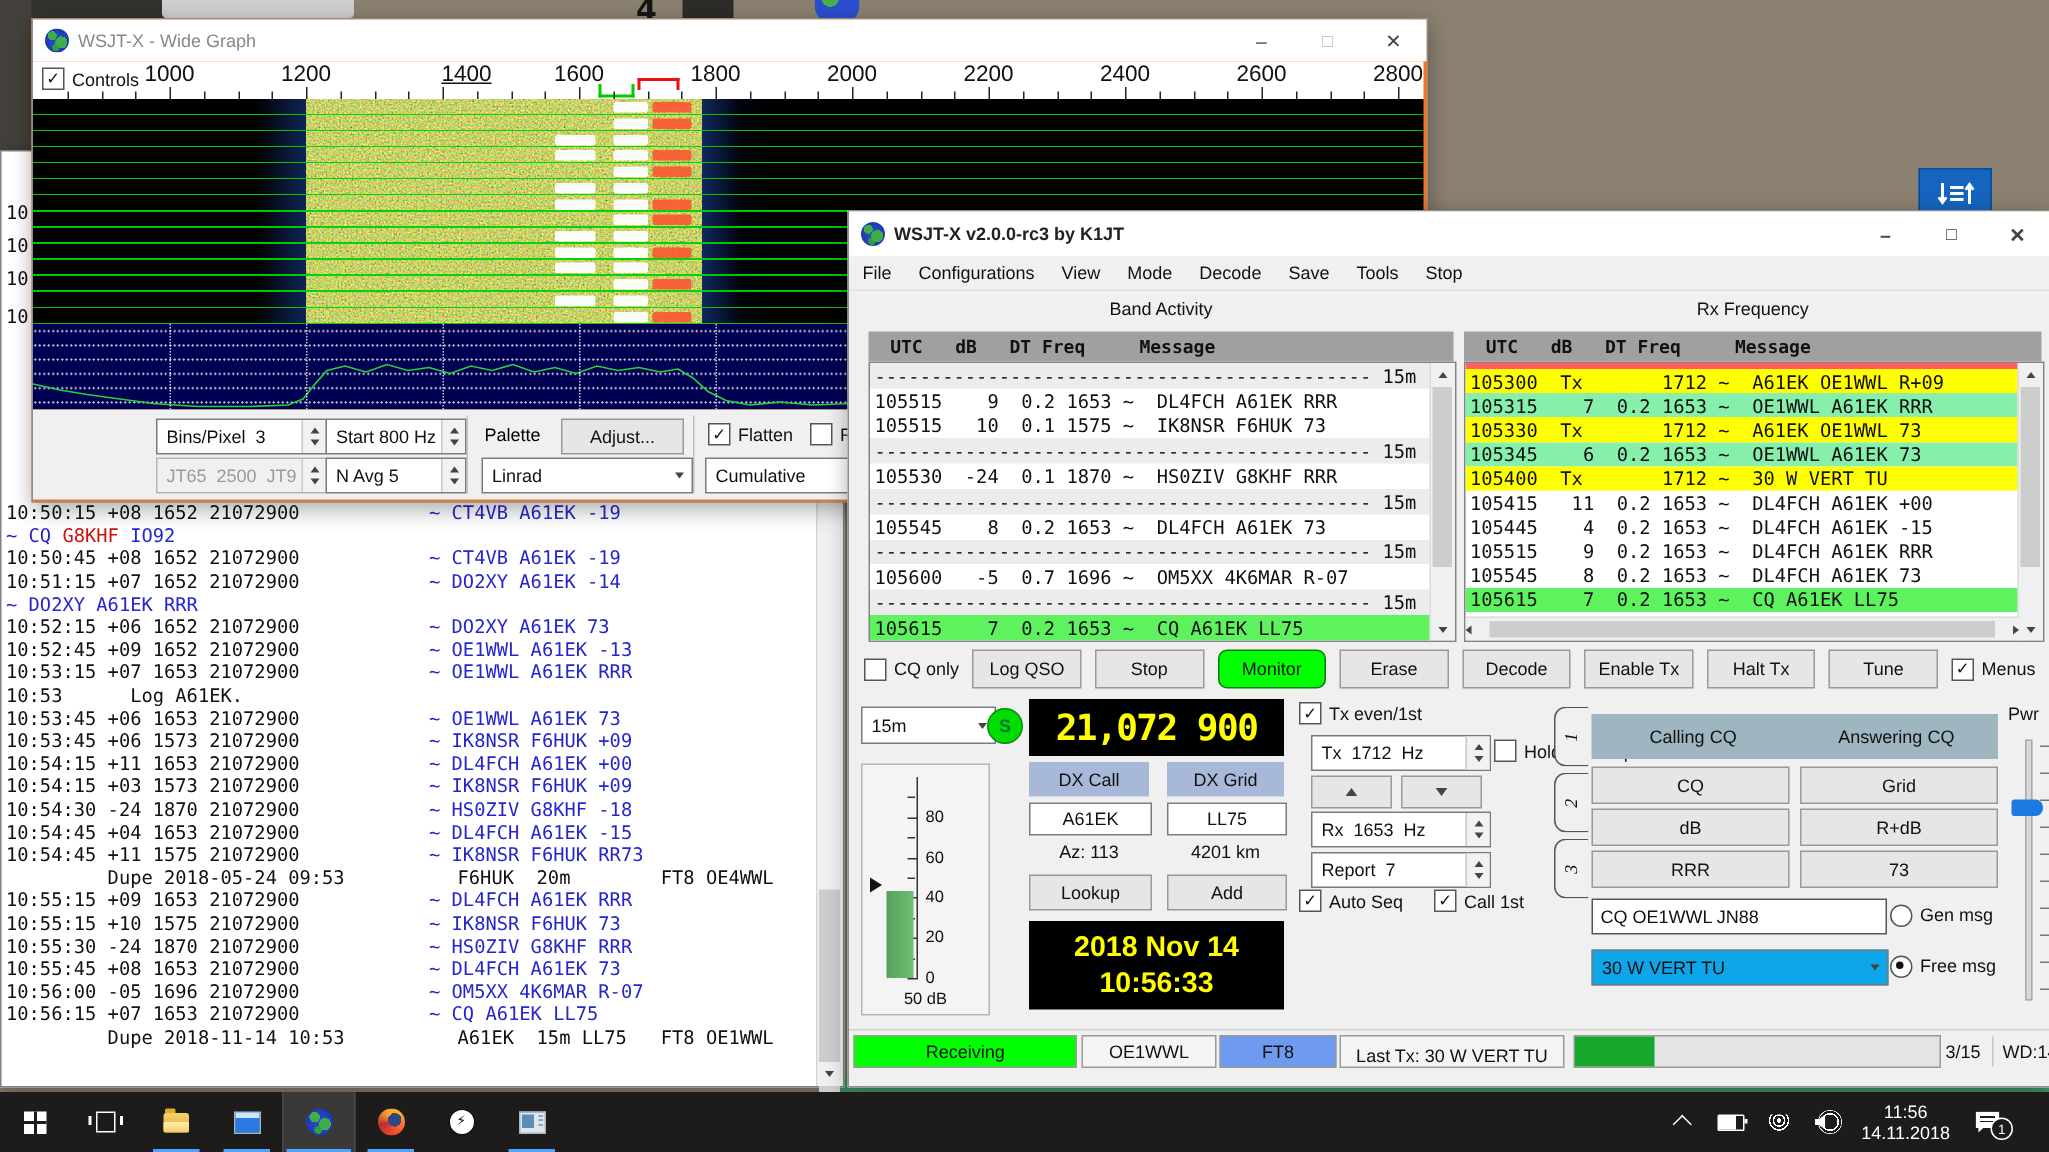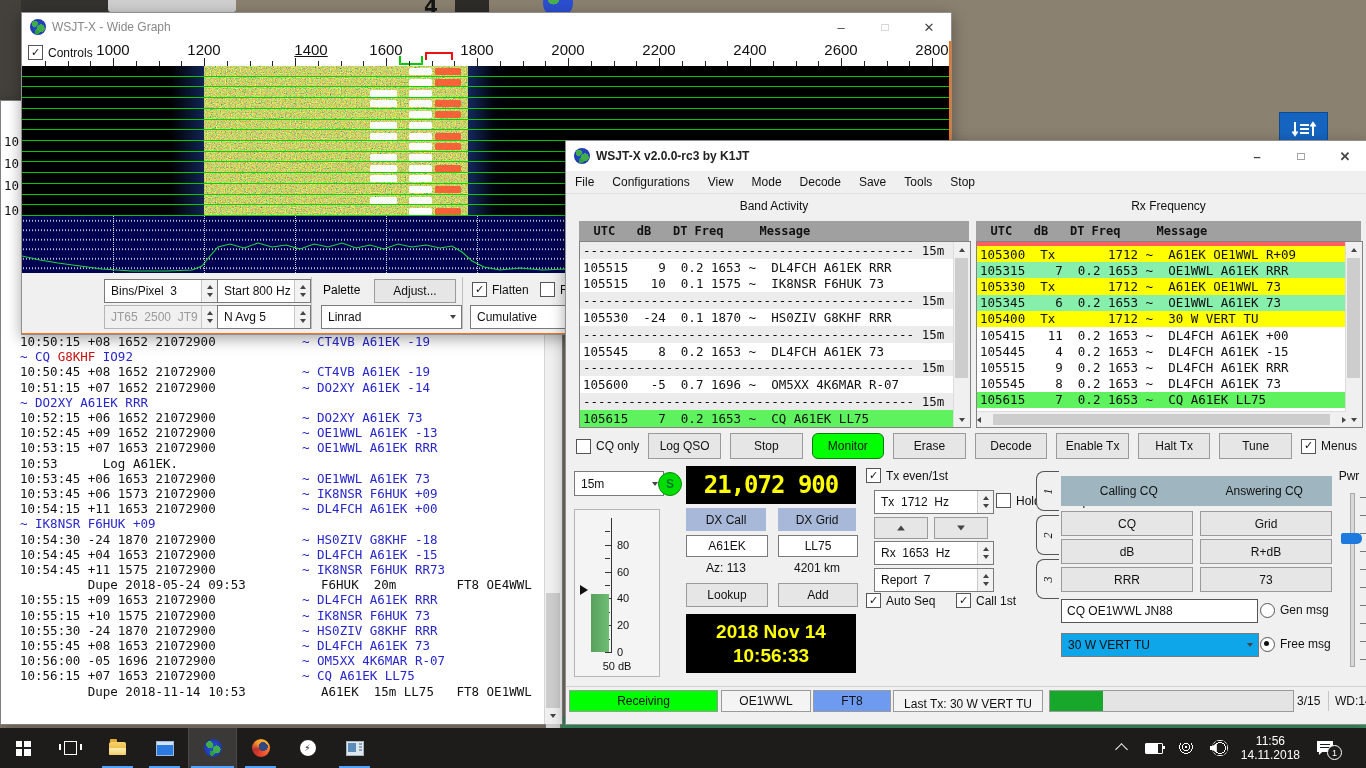--- a/index.html
+++ b/index.html
@@ -81,21 +81,21 @@
       background-size:3px 9.5px;}
   .vgrid{position:absolute;top:0;height:57px;width:0;border-left:1px dotted rgba(255,255,255,.8);}
   #spectrum svg{position:absolute;left:0;top:0;}
 
   #wg-controls{position:absolute;left:0;top:260px;width:927px;height:60px;background:#f0f0f0;font-size:12px;}
   .vsep{position:absolute;top:4px;bottom:4px;width:1px;background:#c0c0c0;}
 
   
   #log-window{left:0;top:100px;width:561px;height:623px;z-index:2;background:#fff;border:1px solid #808080;}
   #log-content{position:absolute;left:3px;top:233px;right:18px;font:12.5px "DejaVu Sans Mono",monospace;line-height:15.2px;color:#111;}
-  .logline{white-space:pre;display:flex;margin-left:16px;}
+  .logline{white-space:pre;display:flex;}
   .logline .pre{white-space:pre;width:282px;flex:0 0 auto;color:#111;}
   .logline .msg{white-space:pre;color:#2626cc;}
   .logline .redcall{white-space:pre;color:#cc1111;}
   .logline .wide{white-space:pre;color:#111;}
   .strip-line{position:absolute;left:3px;font:12.5px "DejaVu Sans Mono",monospace;color:#111;}
   #log-scroll{position:absolute;right:0;top:232px;bottom:0;width:17px;background:#f0f0f0;border-left:1px solid #d5d5d5;}
   #log-scroll .sb-btn{position:absolute;left:0;width:16px;height:16px;background:#f0f0f0;display:flex;align-items:center;justify-content:center;}
   #log-scroll .thumb{position:absolute;left:1px;width:14px;background:#cdcdcd;}
 
   
@@ -274,21 +274,21 @@
       <div class="logline"><span class="pre">10:50:45 +08 1652 21072900</span><span class="msg">~ CT4VB A61EK -19</span></div>
       <div class="logline"><span class="pre">10:51:15 +07 1652 21072900</span><span class="msg">~ DO2XY A61EK -14</span></div>
       <div class="logline"><span class="msg">~ DO2XY A61EK RRR</span></div>
       <div class="logline"><span class="pre">10:52:15 +06 1652 21072900</span><span class="msg">~ DO2XY A61EK 73</span></div>
       <div class="logline"><span class="pre">10:52:45 +09 1652 21072900</span><span class="msg">~ OE1WWL A61EK -13</span></div>
       <div class="logline"><span class="pre">10:53:15 +07 1653 21072900</span><span class="msg">~ OE1WWL A61EK RRR</span></div>
       <div class="logline"><span class="wide">10:53      Log A61EK.</span></div>
       <div class="logline"><span class="pre">10:53:45 +06 1653 21072900</span><span class="msg">~ OE1WWL A61EK 73</span></div>
       <div class="logline"><span class="pre">10:53:45 +06 1573 21072900</span><span class="msg">~ IK8NSR F6HUK +09</span></div>
       <div class="logline"><span class="pre">10:54:15 +11 1653 21072900</span><span class="msg">~ DL4FCH A61EK +00</span></div>
-      <div class="logline"><span class="msg">~ IK8NSR F6HUK +09</span></div>
+      <div class="logline"><span class="pre">10:54:15 +03 1573 21072900</span><span class="msg">~ IK8NSR F6HUK +09</span></div>
       <div class="logline"><span class="pre">10:54:30 -24 1870 21072900</span><span class="msg">~ HS0ZIV G8KHF -18</span></div>
       <div class="logline"><span class="pre">10:54:45 +04 1653 21072900</span><span class="msg">~ DL4FCH A61EK -15</span></div>
       <div class="logline"><span class="pre">10:54:45 +11 1575 21072900</span><span class="msg">~ IK8NSR F6HUK RR73</span></div>
       <div class="logline"><span class="wide">         Dupe 2018-05-24 09:53          F6HUK  20m        FT8 OE4WWL</span></div>
       <div class="logline"><span class="pre">10:55:15 +09 1653 21072900</span><span class="msg">~ DL4FCH A61EK RRR</span></div>
       <div class="logline"><span class="pre">10:55:15 +10 1575 21072900</span><span class="msg">~ IK8NSR F6HUK 73</span></div>
       <div class="logline"><span class="pre">10:55:30 -24 1870 21072900</span><span class="msg">~ HS0ZIV G8KHF RRR</span></div>
       <div class="logline"><span class="pre">10:55:45 +08 1653 21072900</span><span class="msg">~ DL4FCH A61EK 73</span></div>
       <div class="logline"><span class="pre">10:56:00 -05 1696 21072900</span><span class="msg">~ OM5XX 4K6MAR R-07</span></div>
       <div class="logline"><span class="pre">10:56:15 +07 1653 21072900</span><span class="msg">~ CQ A61EK LL75</span></div>

